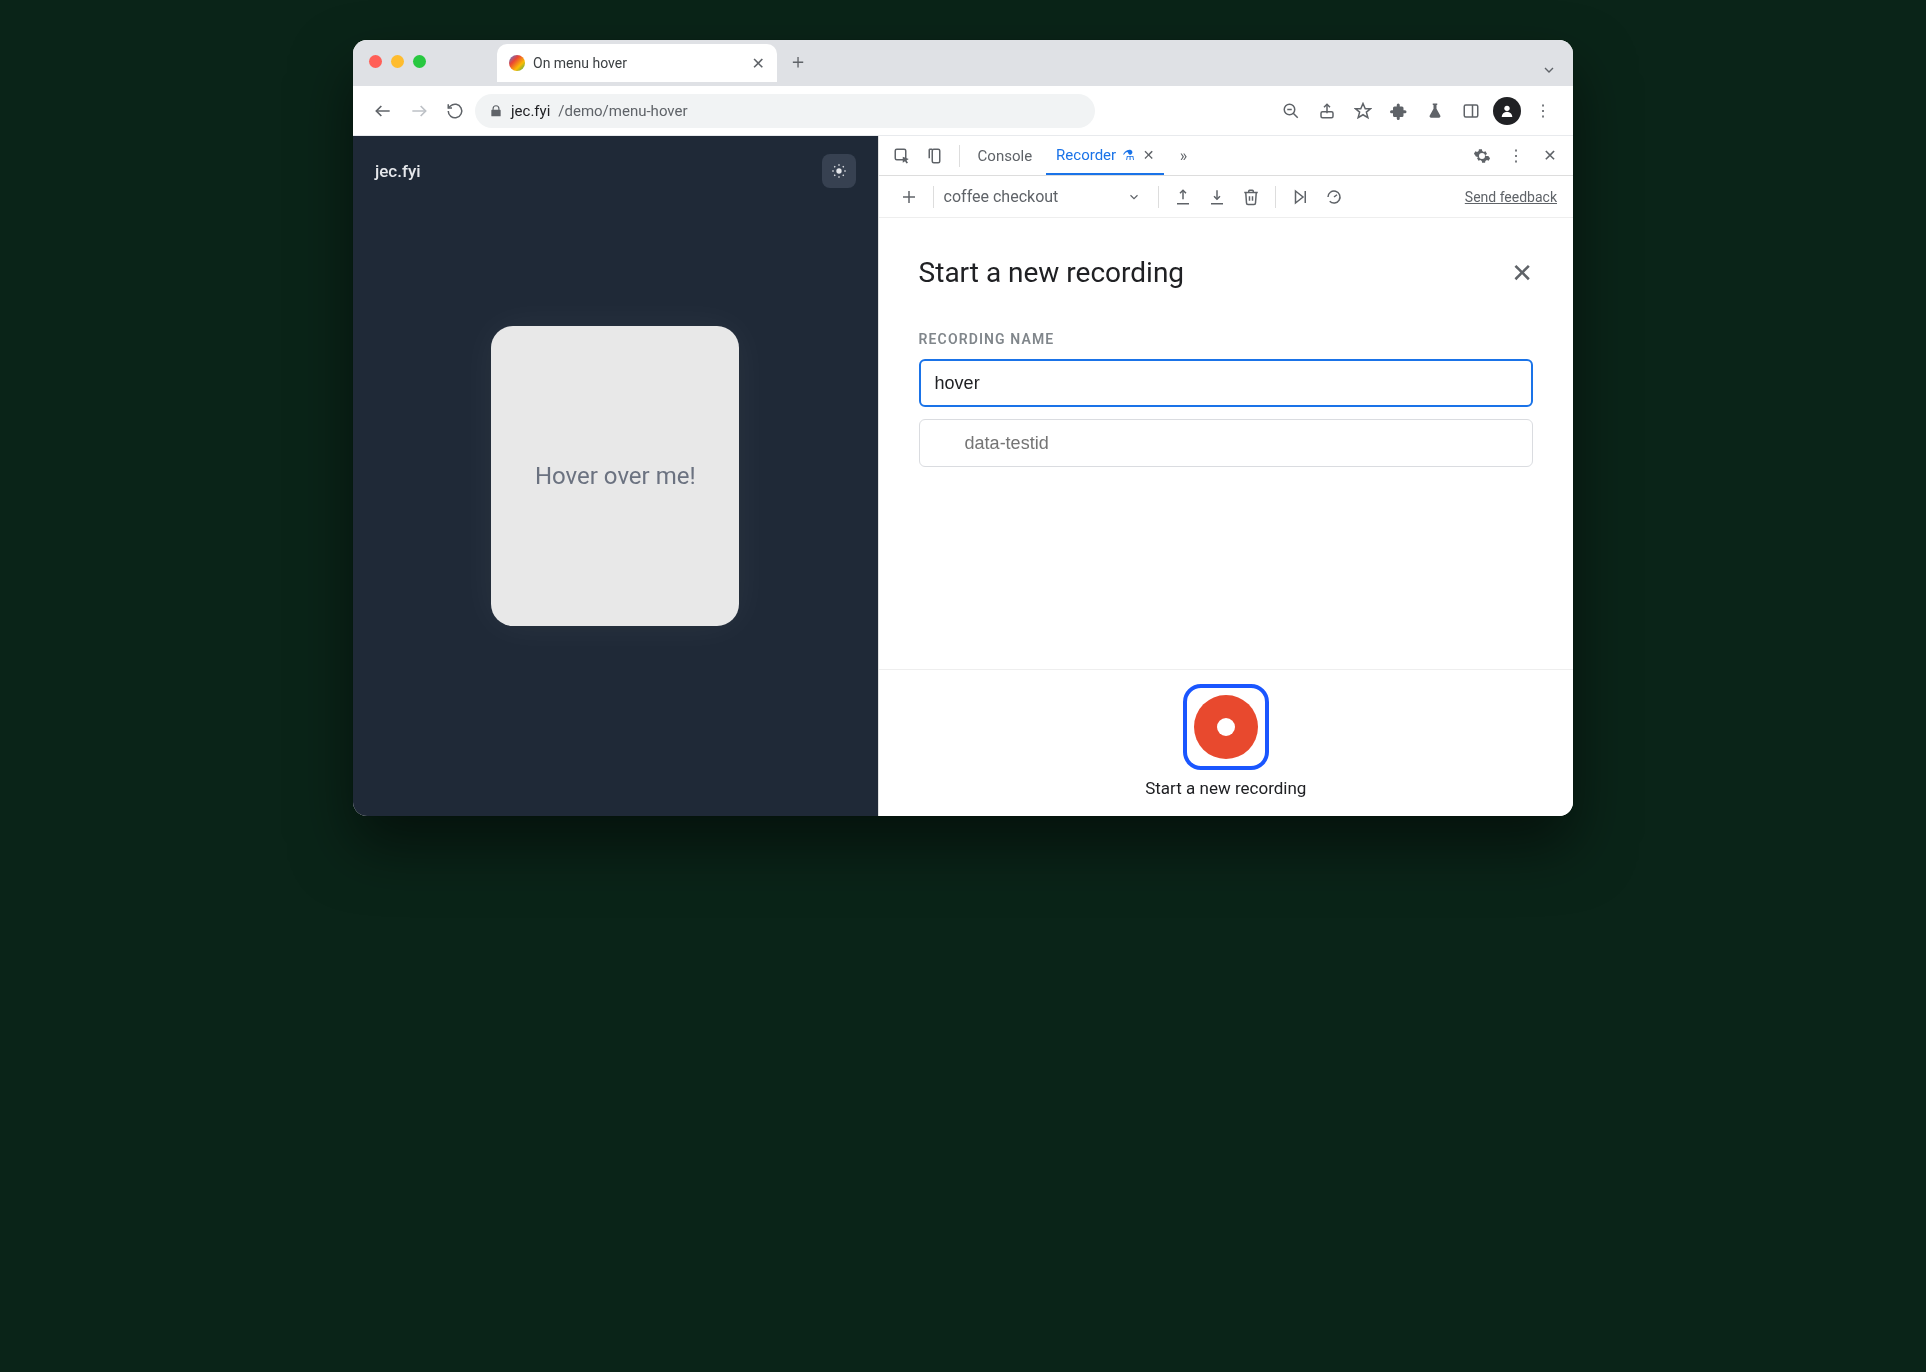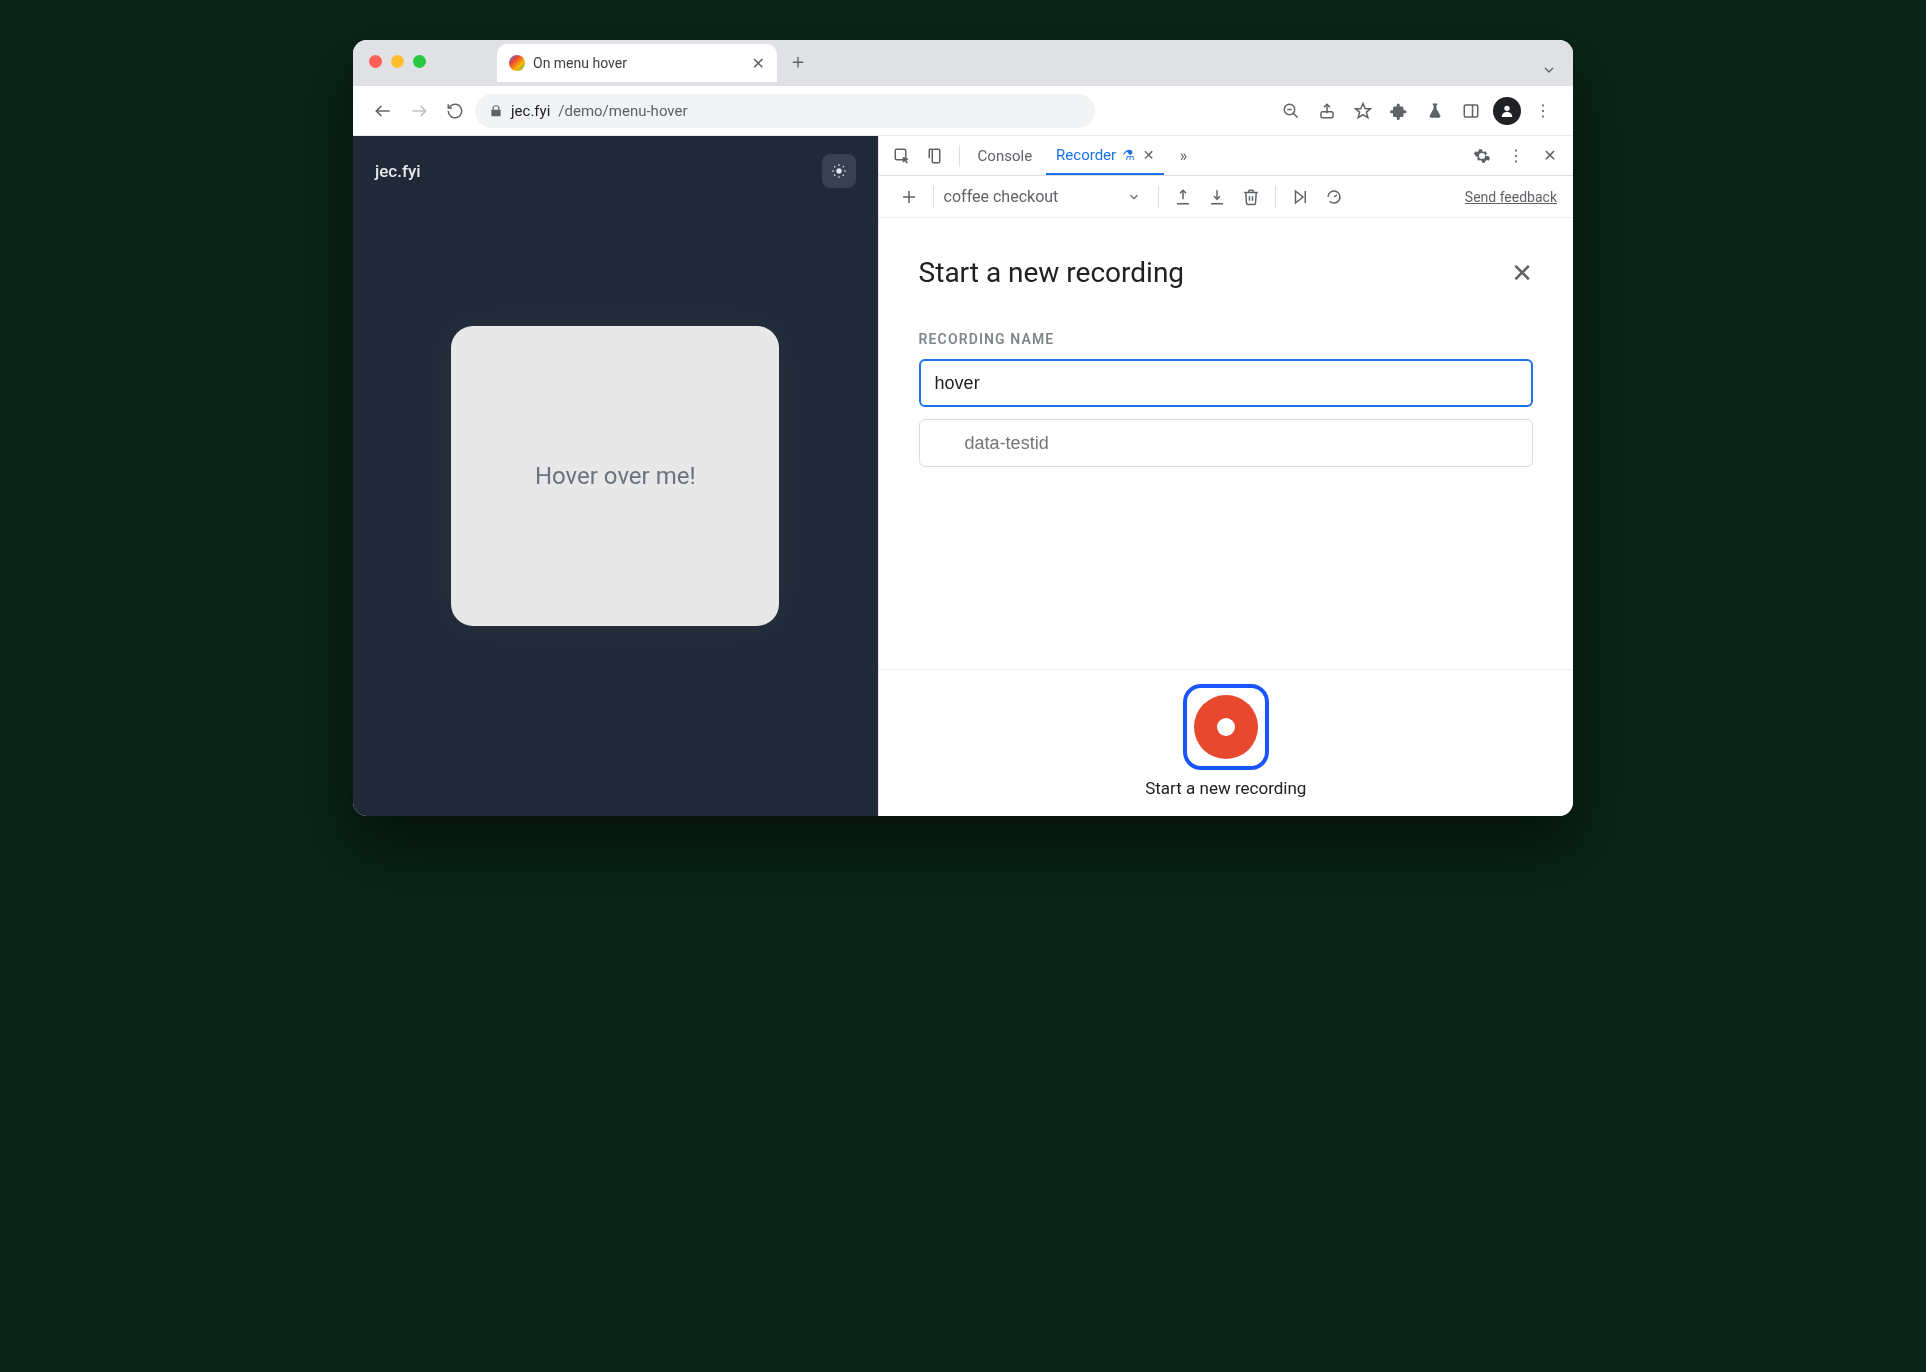--- a/index.html
+++ b/index.html
@@ -125,21 +125,21 @@
     background:#374151;
     display:flex;align-items:center;justify-content:center;
     color:#e5e7eb;
     cursor:pointer;
   }
   .hover-card-wrap {
     position:absolute; inset:0;
     display:flex;align-items:center;justify-content:center;
   }
   .hover-card {
-    width: 328px; height:300px;
+    width: 248px; height:300px;
     background:#e8e8e8;
     border-radius:22px;
     display:flex;align-items:center;justify-content:center;
     color:#6b7280;
     font-size:24px;
     box-shadow: 0 0 40px rgba(255,255,255,0.05);
   }
   
   .devtools {
     flex:1;

